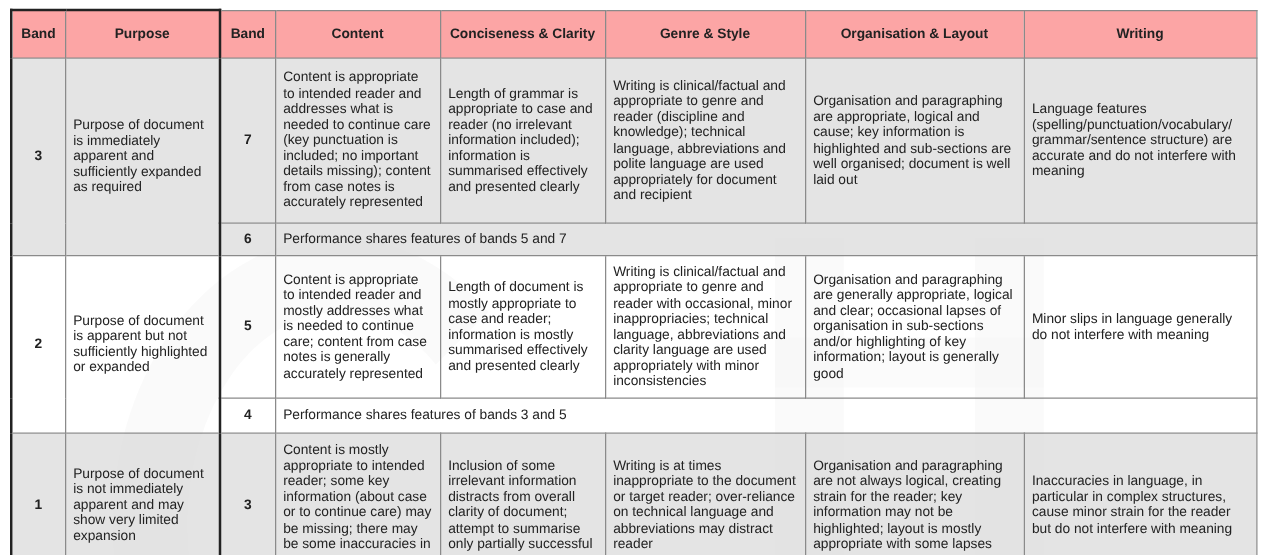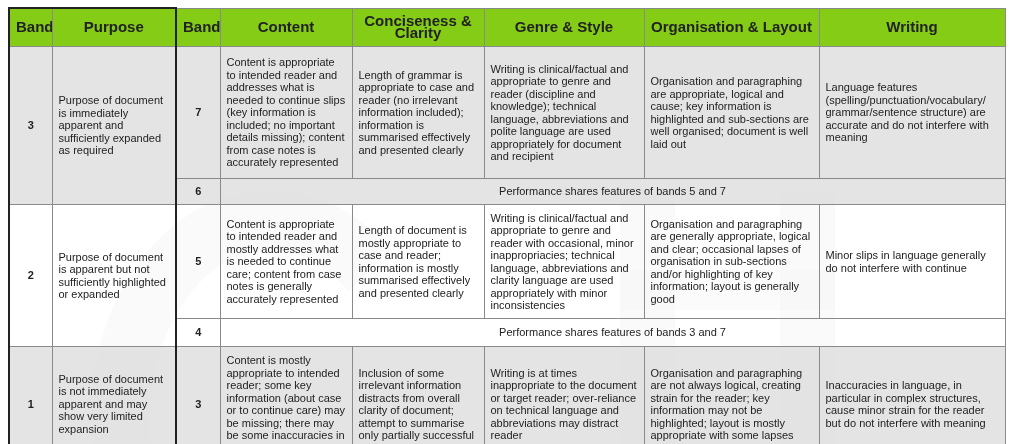--- a/index.html
+++ b/index.html
@@ -21,25 +21,25 @@
   .wm-h3 { position: absolute; left: 540px; top: 80px; width: 215px; height: 40px; background: rgba(235,235,235,0.5); }
   table {
     position: absolute; left: 8px; top: 7px; z-index: 1;
     border-collapse: collapse; table-layout: fixed; width: 996px;
     font-size: 11px; line-height: 12.5px;
   }
   td, th {
     border: 1px solid #8a8a8a; padding: 2px 6px; vertical-align: middle;
     text-align: left; overflow: hidden;
   }
-  th { font-weight: bold; text-align: center; height: 33px; background: #84cc16; font-size: 15px; }
+  th { font-weight: bold; text-align: center; height: 33px; background: #fca5a5; font-size: 11px; }
   .num { text-align: center; font-weight: bold; }
   .grey td, .grey th { background: rgba(225,225,225,0.9); }
   .white td { background: rgba(255,255,255,0.55); }
-  .shares { text-align: center; }
+  .shares { text-align: left; }
   .thickL { border-left: 2px solid #222 !important; }
   .thickR { border-right: 2px solid #222 !important; }
   .thickT { border-top: 2px solid #222 !important; }
   .row7 td { height: 127px; }
   .row6 td { height: 21px; }
   .row5 td { height: 109px; }
   .row4 td { height: 23px; }
   .row3 td { height: 110px; vertical-align: middle; }
 </style>
 </head>
@@ -73,43 +73,43 @@
       <th>Genre &amp; Style</th>
       <th>Organisation &amp; Layout</th>
       <th>Writing</th>
     </tr>
   </thead>
   <tbody>
     <tr class="grey row7">
       <td rowspan="2" class="num thickL">3</td>
       <td rowspan="2" class="thickR">Purpose of document is immediately apparent and sufficiently expanded as required</td>
       <td class="num">7</td>
-      <td>Content is appropriate to intended reader and addresses what is needed to continue slips (key information is included; no important details missing); content from case notes is accurately represented</td>
+      <td>Content is appropriate to intended reader and addresses what is needed to continue care (key punctuation is included; no important details missing); content from case notes is accurately represented</td>
       <td>Length of grammar is appropriate to case and reader (no irrelevant information included); information is summarised effectively and presented clearly</td>
       <td>Writing is clinical/factual and appropriate to genre and reader (discipline and knowledge); technical language, abbreviations and polite language are used appropriately for document and recipient</td>
       <td>Organisation and paragraphing are appropriate, logical and cause; key information is highlighted and sub-sections are well organised; document is well laid out</td>
       <td>Language features (spelling/punctuation/vocabulary/ grammar/sentence structure) are accurate and do not interfere with meaning</td>
     </tr>
     <tr class="grey row6">
       <td class="num">6</td>
       <td colspan="5" class="shares">Performance shares features of bands 5 and 7</td>
     </tr>
     <tr class="white row5">
       <td rowspan="2" class="num thickL">2</td>
       <td rowspan="2" class="thickR">Purpose of document is apparent but not sufficiently highlighted or expanded</td>
       <td class="num">5</td>
       <td>Content is appropriate to intended reader and mostly addresses what is needed to continue care; content from case notes is generally accurately represented</td>
       <td>Length of document is mostly appropriate to case and reader; information is mostly summarised effectively and presented clearly</td>
       <td>Writing is clinical/factual and appropriate to genre and reader with occasional, minor inappropriacies; technical language, abbreviations and clarity language are used appropriately with minor inconsistencies</td>
       <td>Organisation and paragraphing are generally appropriate, logical and clear; occasional lapses of organisation in sub-sections and/or highlighting of key information; layout is generally good</td>
-      <td>Minor slips in language generally do not interfere with continue</td>
+      <td>Minor slips in language generally do not interfere with meaning</td>
     </tr>
     <tr class="white row4">
       <td class="num">4</td>
-      <td colspan="5" class="shares">Performance shares features of bands 3 and 7</td>
+      <td colspan="5" class="shares">Performance shares features of bands 3 and 5</td>
     </tr>
     <tr class="grey row3">
       <td class="num thickL">1</td>
       <td class="thickR">Purpose of document is not immediately apparent and may show very limited expansion</td>
       <td class="num">3</td>
       <td>Content is mostly appropriate to intended reader; some key information (about case or to continue care) may be missing; there may be some inaccuracies in content</td>
       <td>Inclusion of some irrelevant information distracts from overall clarity of document; attempt to summarise only partially successful</td>
       <td>Writing is at times inappropriate to the document or target reader; over-reliance on technical language and abbreviations may distract reader</td>
       <td>Organisation and paragraphing are not always logical, creating strain for the reader; key information may not be highlighted; layout is mostly appropriate with some lapses</td>
       <td>Inaccuracies in language, in particular in complex structures, cause minor strain for the reader but do not interfere with meaning</td>

